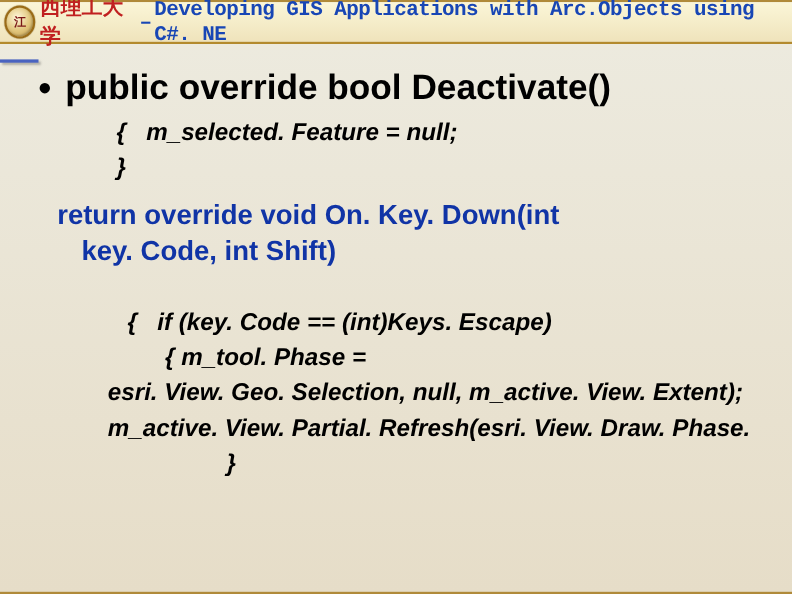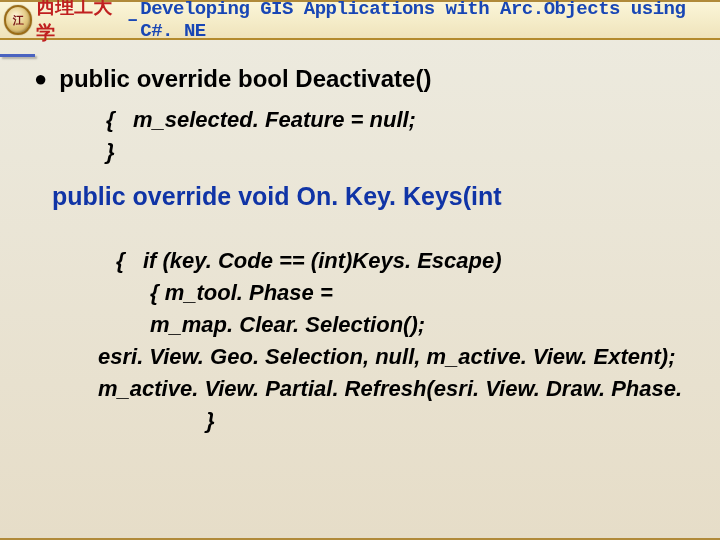--- a/index.html
+++ b/index.html
@@ -86,21 +86,21 @@
     align-items: flex-start;
     margin-bottom: 4px;
   }
   .bullet {
     font-size: 22px;
     line-height: 30px;
     margin-right: 12px;
     color: #000;
   }
   .sig1 {
-    font-size: 24px;
+    font-size: 32px;
     font-weight: bold;
     line-height: 30px;
   }
   .code-block {
     padding-left: 72px;
     margin-top: 10px;
   }
   .code-block2 {
     padding-left: 32px;
     margin-top: 8px;
@@ -145,26 +145,26 @@
       <span class="bullet">●</span>
       <span class="sig1">public override bool Deactivate()</span>
     </div>
 
     <div class="code-block">
       <div class="code-line">{&nbsp;&nbsp; m_selected. Feature = null;</div>
       <div class="code-line">}</div>
     </div>
 
     <div class="sig2">
-      <div>public override void On. Key. Keys(int</div>
+      <div>return override void On. Key. Down(int</div>
+      <div style="padding-left:22px">key. Code, int Shift)</div>
     </div>
 
     <div class="code-block2">
       <div class="code-line indent1">{&nbsp;&nbsp; if (key. Code == (int)Keys. Escape)</div>
       <div class="code-line indent2">{ m_tool. Phase =</div>
-      <div class="code-line indent2">m_map. Clear. Selection();</div>
       <div class="code-line" style="padding-left:32px">esri. View. Geo. Selection, null, m_active. View. Extent);</div>
       <div class="code-line" style="padding-left:32px">m_active. View. Partial. Refresh(esri. View. Draw. Phase.</div>
       <div class="code-line brace-close">}</div>
     </div>
 
   </div>
 </div>
 
 </body></html>

